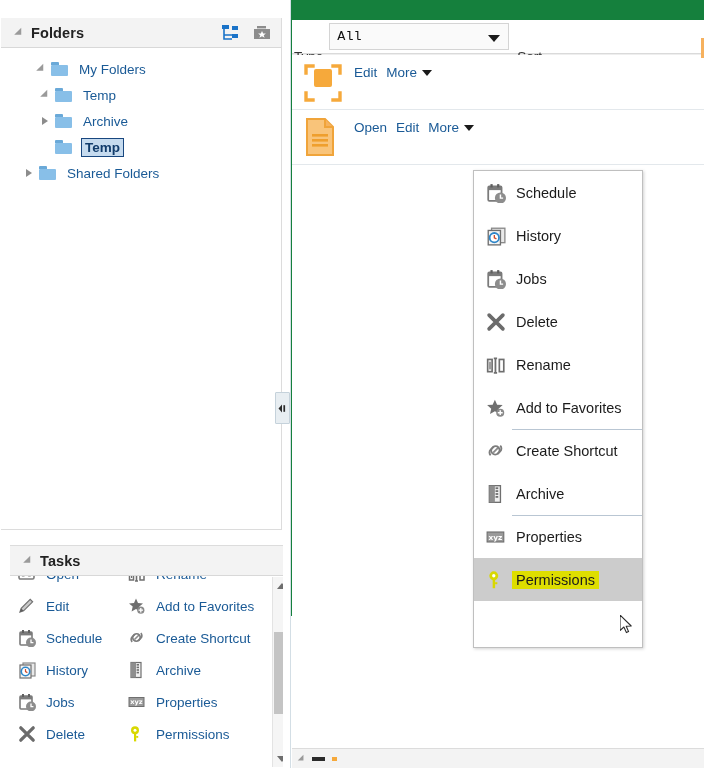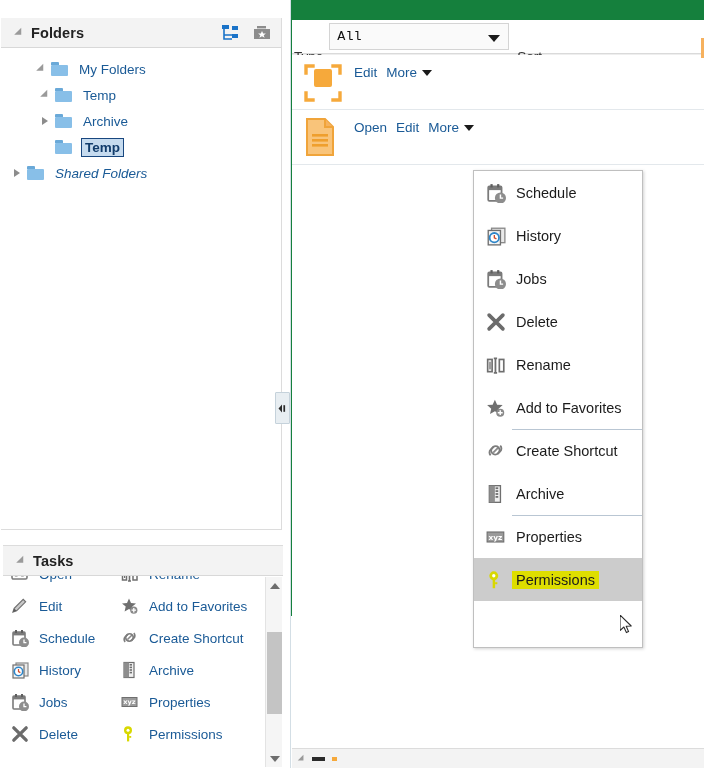--- a/index.html
+++ b/index.html
@@ -66,21 +66,21 @@
   .folder-ico i.tab { left:0; top:1px; width:8px; height:3px; background:#6aa9d8; border-radius:1px 1px 0 0;}
   .folder-ico i.body { left:0; top:4px; width:17px; height:11px; border-radius:1px;}
   .tree-label { padding: 0 2px; }
   .tree-label.selected {
     background: #c6dbef; border: 1px solid #19477f; color: #123c6b;
     font-weight: bold; padding: 0 3px; line-height: 17px;
   }
 
   
   #tasks-panel {
-    position: absolute; left: 3px; top: 545px; width: 281px; height: 223px;
+    position: absolute; left: 10px; top: 545px; width: 281px; height: 223px;
     background: #fff; border: 1px solid #dcdcdc; border-left: none;
   }
   #tasks-body {
     position: relative; height: 192px; overflow: hidden; background: #fff;
   }
   #tasks-grid {
     position: absolute; left: 0; top: -18px; width: 258px;
     display: grid; grid-template-columns: 110px 148px;
     column-gap: 0; row-gap: 0; padding-left: 8px;
   }
@@ -263,21 +263,21 @@
             <span class="tree-label">Archive</span>
           </div>
           <div class="tree-row" style="padding-left: 36px;">
             <span class="tw"></span>
             <span class="folder-ico">
               <i class="tab"></i>
               <i class="body"></i>
             </span>
             <span class="tree-label selected">Temp</span>
           </div>
-          <div class="tree-row" style="padding-left: 8px; font-style: italic;">
+          <div class="tree-row" style="padding-left: 20px;">
             <span class="tw">
               <i class="tw-closed"></i>
             </span>
             <span class="folder-ico">
               <i class="tab"></i>
               <i class="body"></i>
             </span>
             <span class="tree-label">Shared Folders</span>
           </div>
         </div>

